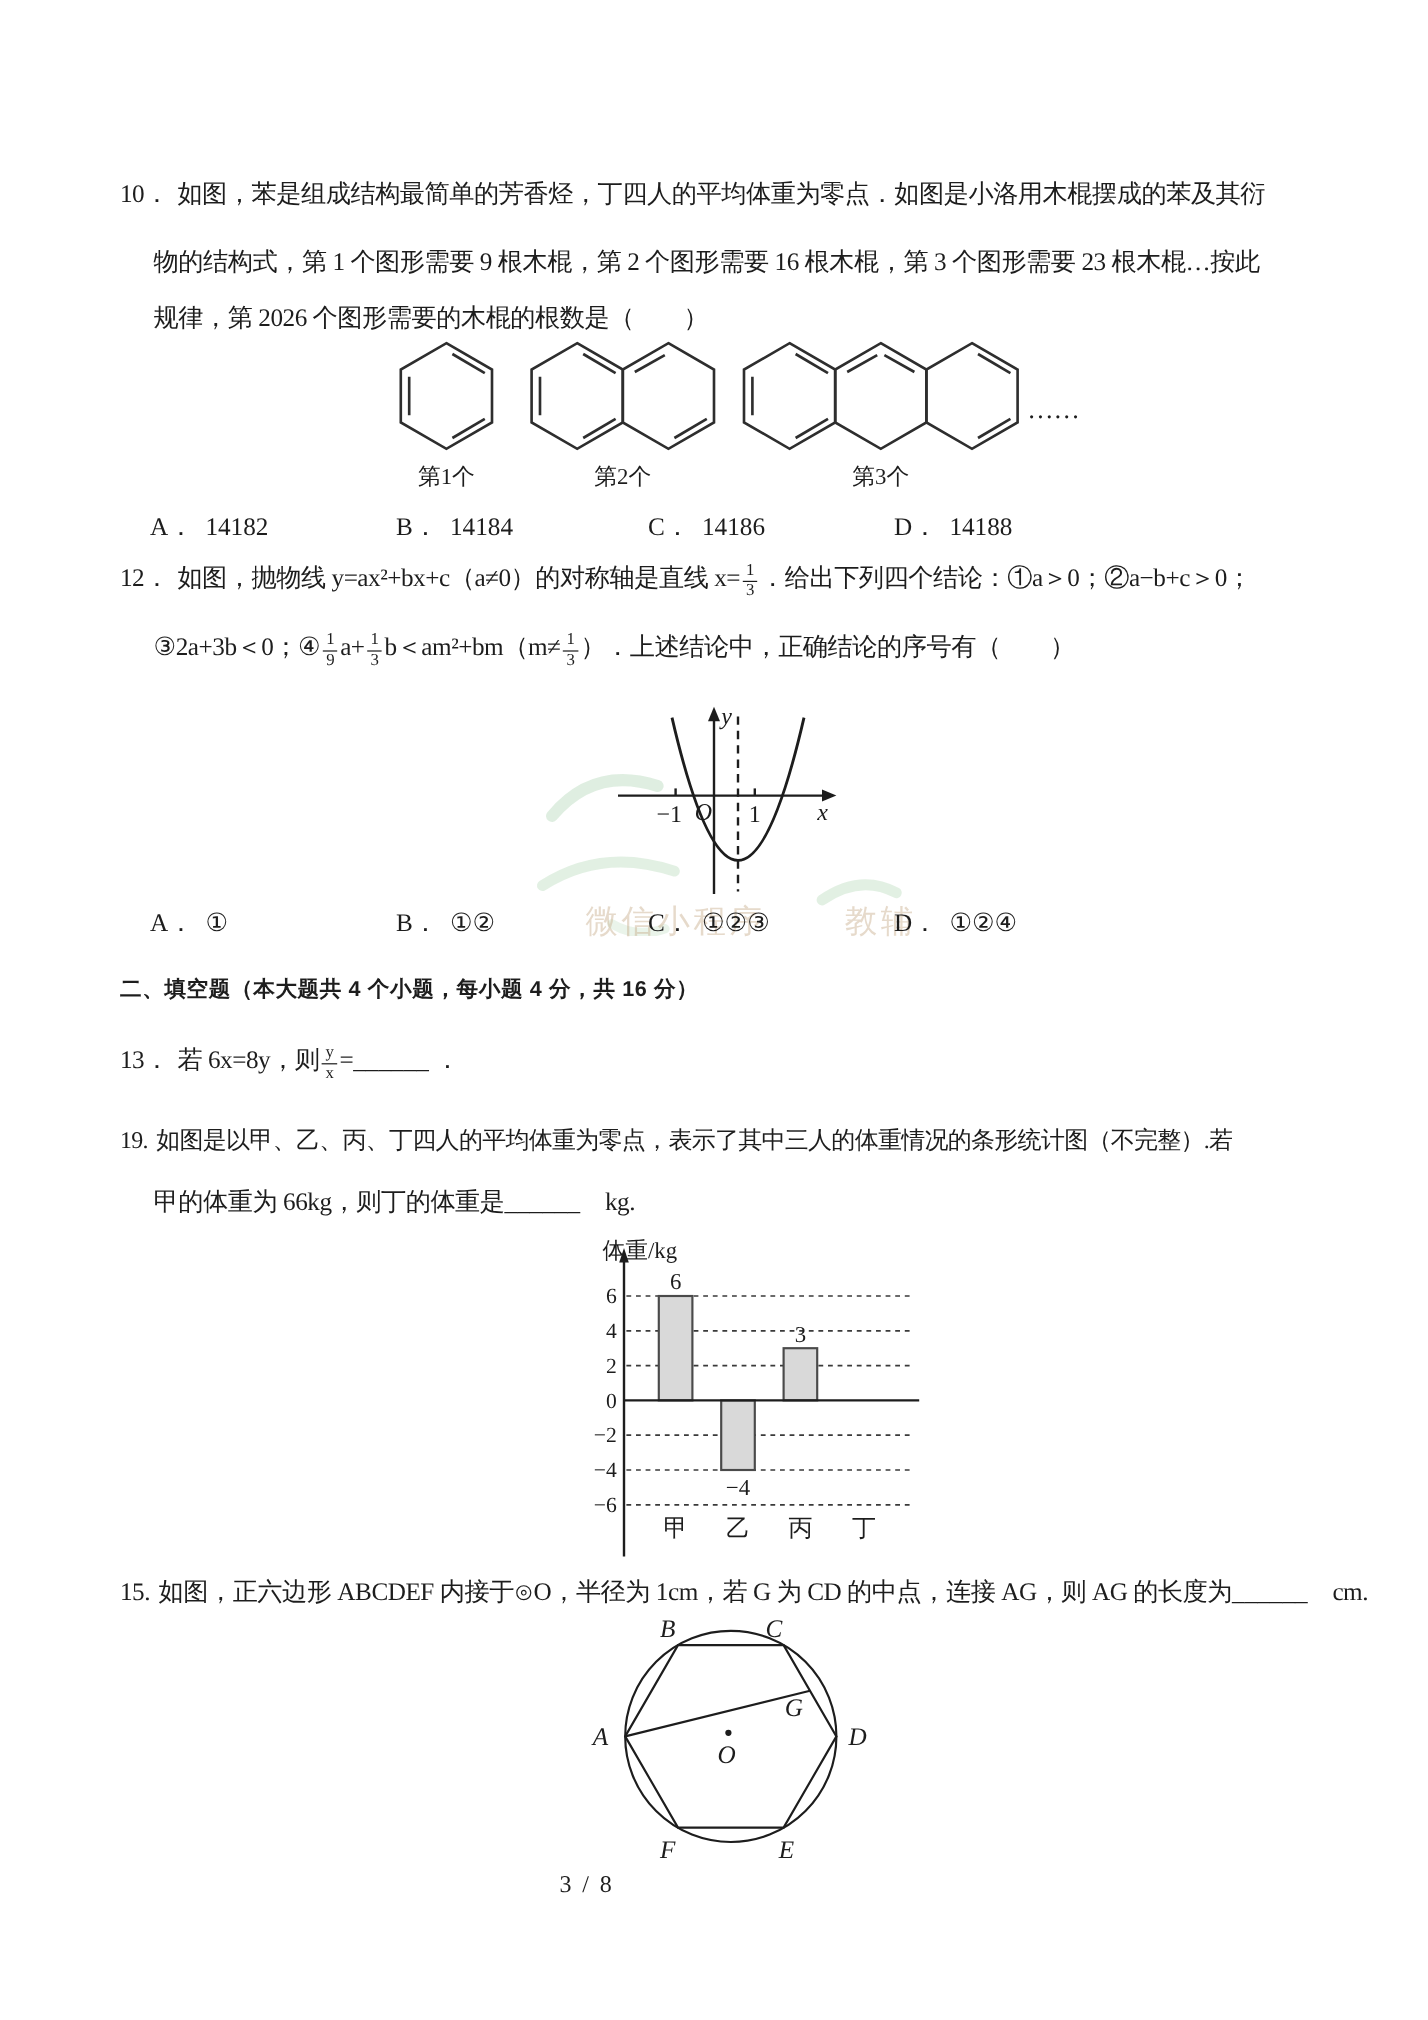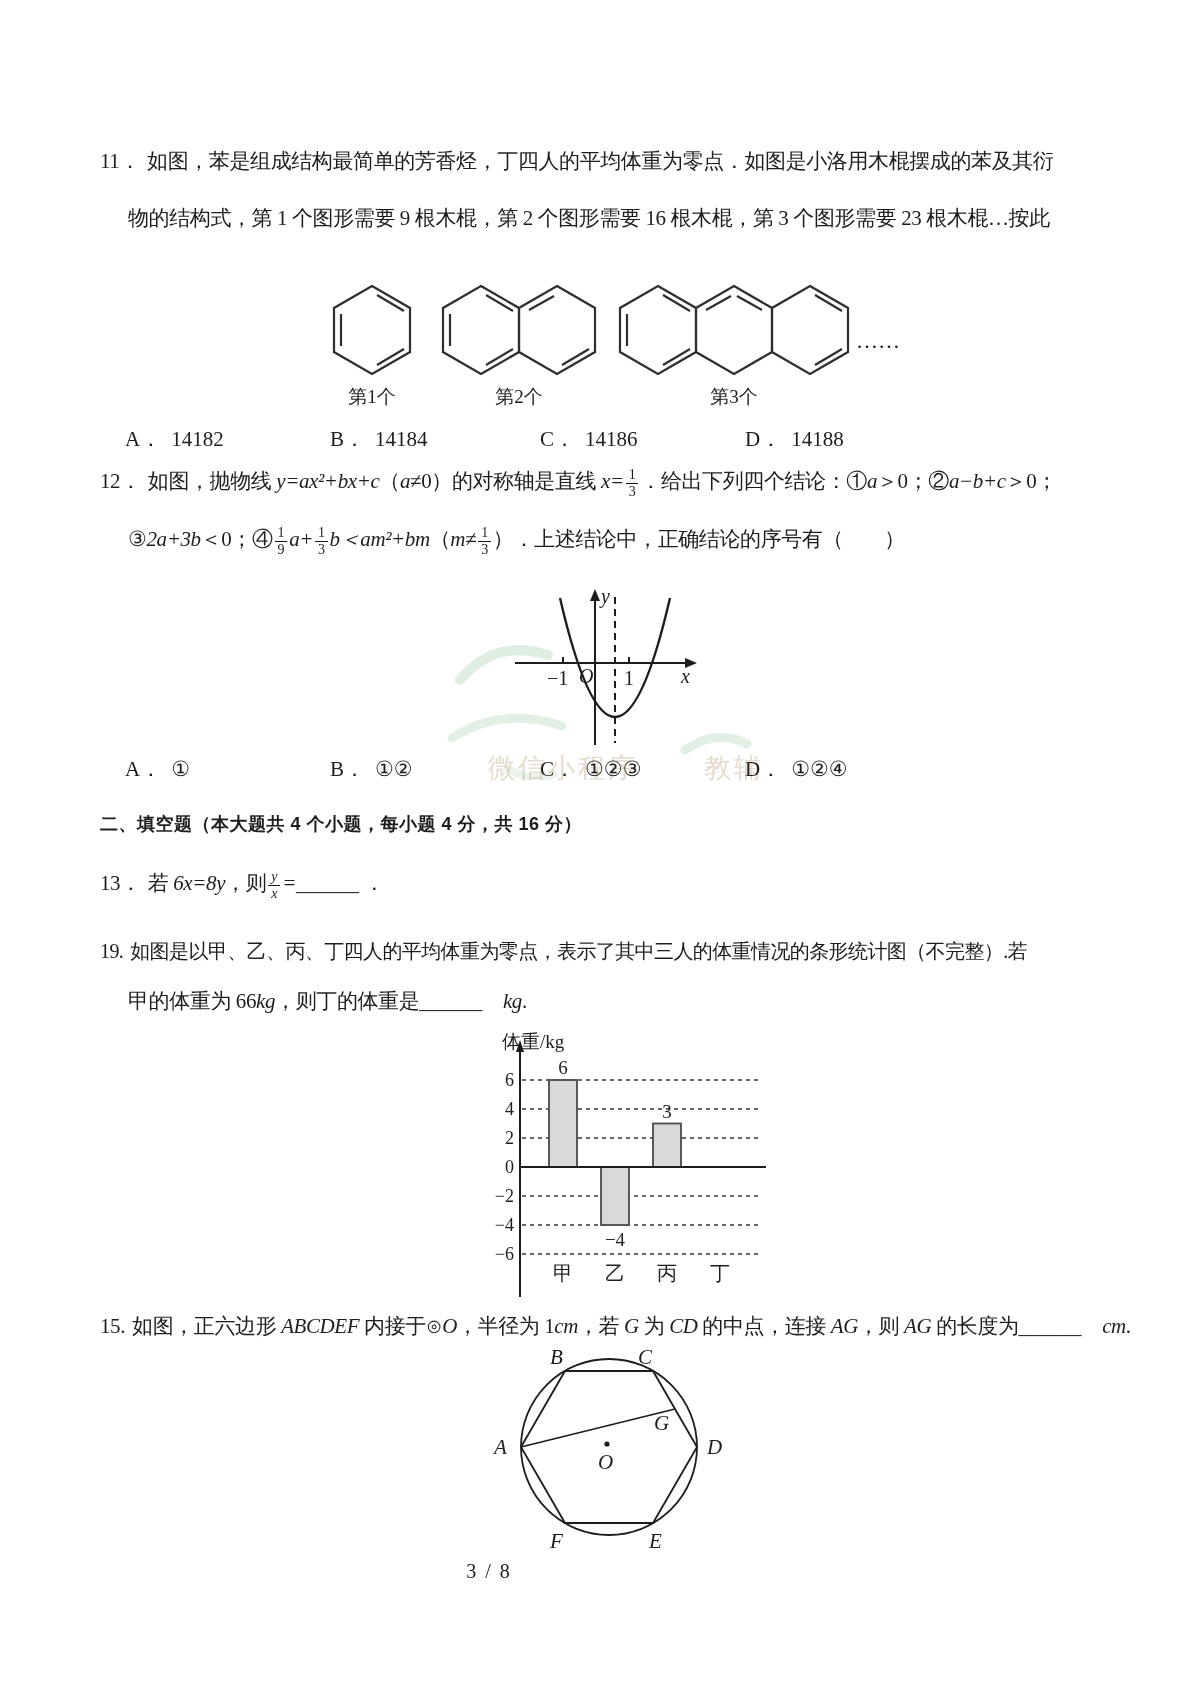--- a/index.html
+++ b/index.html
@@ -1,20 +1,20 @@
 <!DOCTYPE html>
 <html><head>
 <meta charset="utf-8">
 <style>
   html,body{margin:0;padding:0;background:#ffffff;}
   .page{position:relative;width:1190px;height:1683px;background:#fff;overflow:hidden;
         font-family:"Liberation Serif",serif;color:#1d1d1d;}
   .line{position:absolute;white-space:nowrap;font-size:21px;letter-spacing:-0.4px;line-height:30px;}
   .tall{line-height:46px;}
-  .m{font-style:italic;}
+  .m{}
   .qn{margin-right:7px;}
   .frac{display:inline-block;vertical-align:-0.6em;font-size:14px;line-height:1.15;
         text-align:center;margin:0 2px;}
   .fnum{display:block;padding:0 3px;border-bottom:1.4px solid #1a1a1a;}
   .fden{display:block;}
   .blank{letter-spacing:0;}
   .optrow{position:absolute;left:0;width:1190px;height:30px;}
   .opt{position:absolute;white-space:nowrap;font-size:21px;}
   .opt .ol{margin-right:10px;}
   .sechead{position:absolute;white-space:nowrap;font-family:"Liberation Sans",sans-serif;
@@ -36,22 +36,23 @@
 
   <svg class="fig" style="left:430px;top:610px;width:340px;height:170px;" viewBox="0 0 340 170">
     <path d="M 30 70 Q 65 28 118 45" fill="none" stroke="rgba(150,200,155,0.30)" stroke-width="10" stroke-linecap="round"></path>
     <path d="M 22 128 Q 72 96 132 116" fill="none" stroke="rgba(150,200,155,0.28)" stroke-width="9" stroke-linecap="round"></path>
     <path d="M 255 140 q 32 -22 62 -6" fill="none" stroke="rgba(150,200,155,0.28)" stroke-width="9" stroke-linecap="round"></path>
     <path d="M 80 160 q 20 12 44 4" fill="none" stroke="rgba(170,210,170,0.25)" stroke-width="8" stroke-linecap="round"></path>
   </svg>
 
   <div class="wm-text"><span>微信小程序</span><span class="wm-gap">教辅</span></div>
 
-  <div class="line" style="left:100px;top:146px;"><span class="qn">11．</span><span>如图，苯是组成结构最简单的芳香烃，丁四人的平均体重为零点．如图是小洛用木棍摆成的苯及其衍</span></div>
+  <div class="line" style="left:100px;top:146px;"><span class="qn">10．</span><span>如图，苯是组成结构最简单的芳香烃，丁四人的平均体重为零点．如图是小洛用木棍摆成的苯及其衍</span></div>
   <div class="line" style="left:128px;top:203px;"><span>物的结构式，第 1 个图形需要 9 根木棍，第 2 个图形需要 16 根木棍，第 3 个图形需要 23 根木棍…按此</span></div>
+  <div class="line" style="left:128px;top:250px;"><span>规律，第 2026 个图形需要的木棍的根数是（　　）</span></div>
 
   <svg class="fig" style="left:300px;top:268px;width:610px;height:145px;" viewBox="0 0 610 145">
     <g stroke="#2e2e2e" stroke-width="2.2" fill="none">
 
       <polygon points="72,18 110,40 110,84 72,106 34,84 34,40"></polygon>
       <line x1="41" y1="46" x2="41" y2="78"></line>
       <line x1="77" y1="27" x2="104" y2="43"></line>
       <line x1="104" y1="81" x2="77" y2="97"></line>
 
       <polygon points="181,18 219,40 219,84 181,106 143,84 143,40"></polygon>

